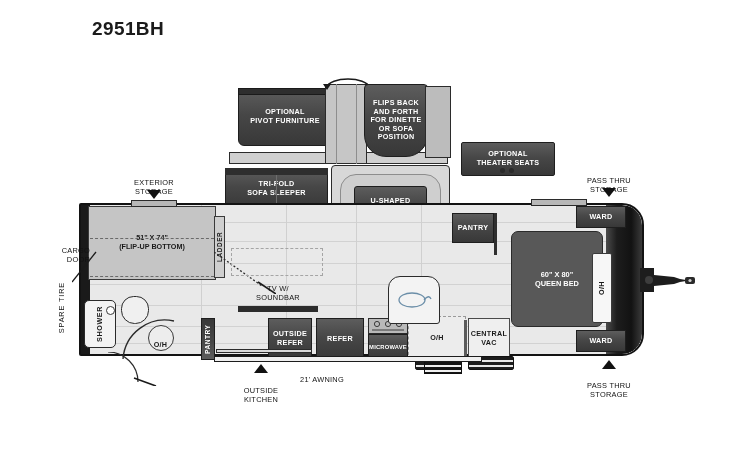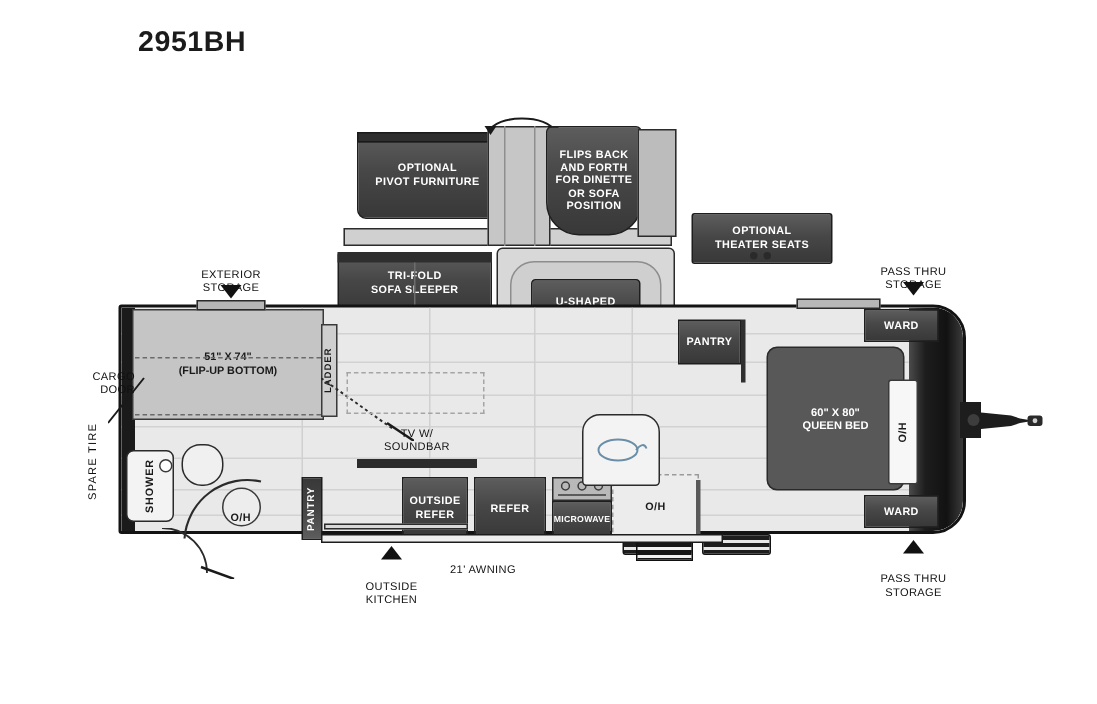--- a/index.html
+++ b/index.html
@@ -321,20 +321,24 @@
     <line x1="2" y1="10" x2="34" y2="10" stroke="#3c3c3c" stroke-width="1"></line>
   </svg>
   <div class="darkbox" style="left:368px; top:334px; width:40px; height:26px; font-size:5.8px; letter-spacing:0.2px;">
     <span>MICROWAVE</span>
   </div>
 
   <div class="lightbox" style="left:408px; top:316px; width:58px; height:44px; background:#ececec; border:1.4px dashed #9a9a9a;">
     <span>O/H</span>
   </div>
 
+  <div class="lightbox" style="left:468px; top:318px; width:42px; height:42px; background:#efefef; border:1.3px solid #4a4a4a;">
+    <span>CENTRAL
+VAC</span>
+  </div>
   <div class="abs" style="left:464px; top:320px; width:3px; height:38px; background:#5a5a5a;"></div>
 
   <div class="abs" style="left:231px; top:248px; width:92px; height:28px; border:1.2px dashed #a5a5a5; box-sizing:border-box;"></div>
   <div class="callout" style="left:232px; top:275px; width:92px;">
     <span>TV W/
 SOUNDBAR</span>
   </div>
   <div class="abs" style="left:238px; top:306px; width:80px; height:6px; background:#2c2c2c;"></div>
 
   <div class="abs" style="left:388px; top:276px; width:52px; height:48px; background:#f3f3f3; border:1.6px solid #2b2b2b; border-radius:12px 12px 3px 3px; box-sizing:border-box;"></div>

